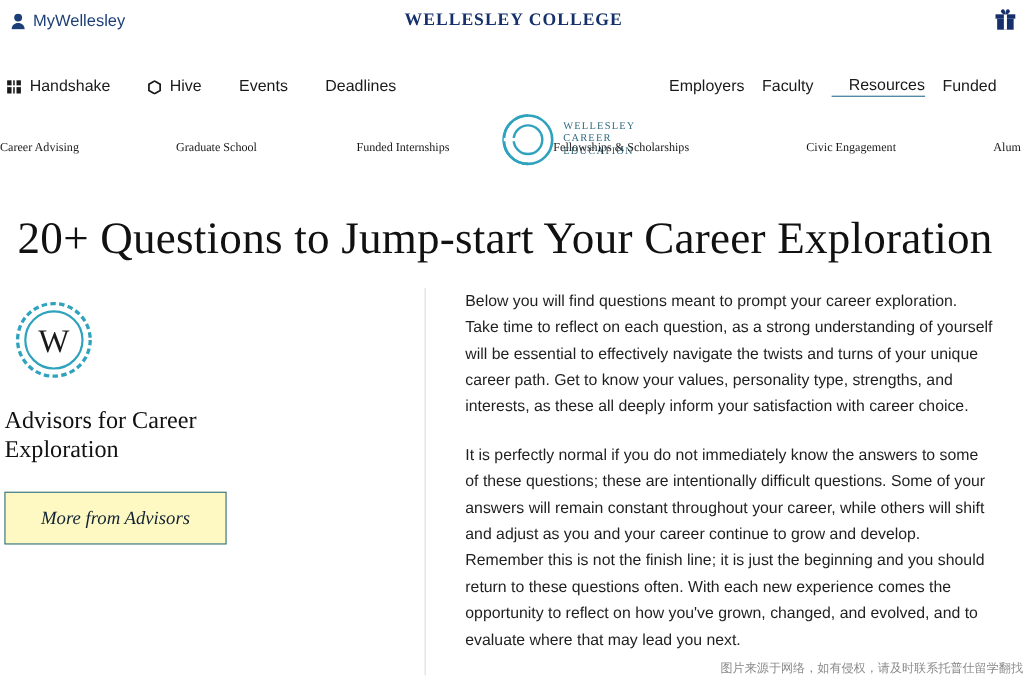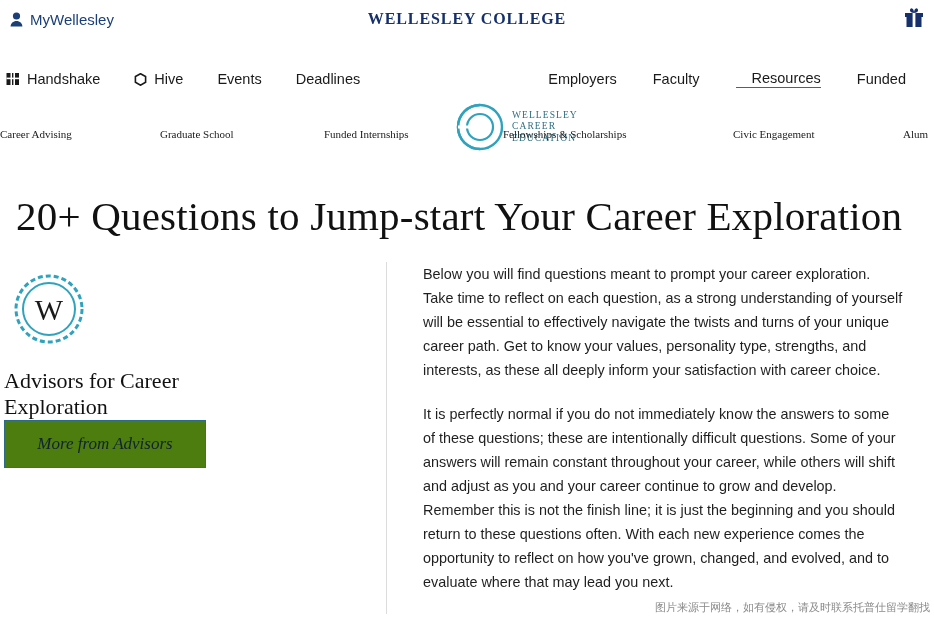--- a/index.html
+++ b/index.html
@@ -61,21 +61,21 @@
   }
   .nav-left {
     display: flex;
     align-items: flex-end;
     gap: 34px;
     padding-left: 6px;
   }
   .nav-right {
     display: flex;
     align-items: center;
-    gap: 36px;
+    gap: 16px;
     position: absolute;
     right: 28px;
   }
   .nav-item {
     color: #1a1a1a;
     white-space: nowrap;
     display: flex;
     align-items: center;
     gap: 7px;
     cursor: pointer;
@@ -147,32 +147,33 @@
   }
   .advisor-label {
     font-family: "Liberation Serif", serif;
     font-size: 22px;
     line-height: 26px;
     margin-top: 14px;
     color: #111;
     width: 190px;
   }
   .more-btn {
+    margin-top: 26px;
     width: 200px;
     height: 46px;
     border: 1px solid #2b6d86;
     display: flex;
     align-items: center;
     justify-content: center;
     font-family: "Liberation Serif", serif;
     font-style: italic;
     font-size: 17px;
     color: #123;
     cursor: pointer;
-    background: #4d7c0f;
+    background: #fef9c3;
   }
 
   .article {
     flex: 1;
     padding-right: 30px;
     border-left: 1px solid #dcdcdc;
     padding-left: 36px;
     min-height: 340px;
   }
   .article p {

